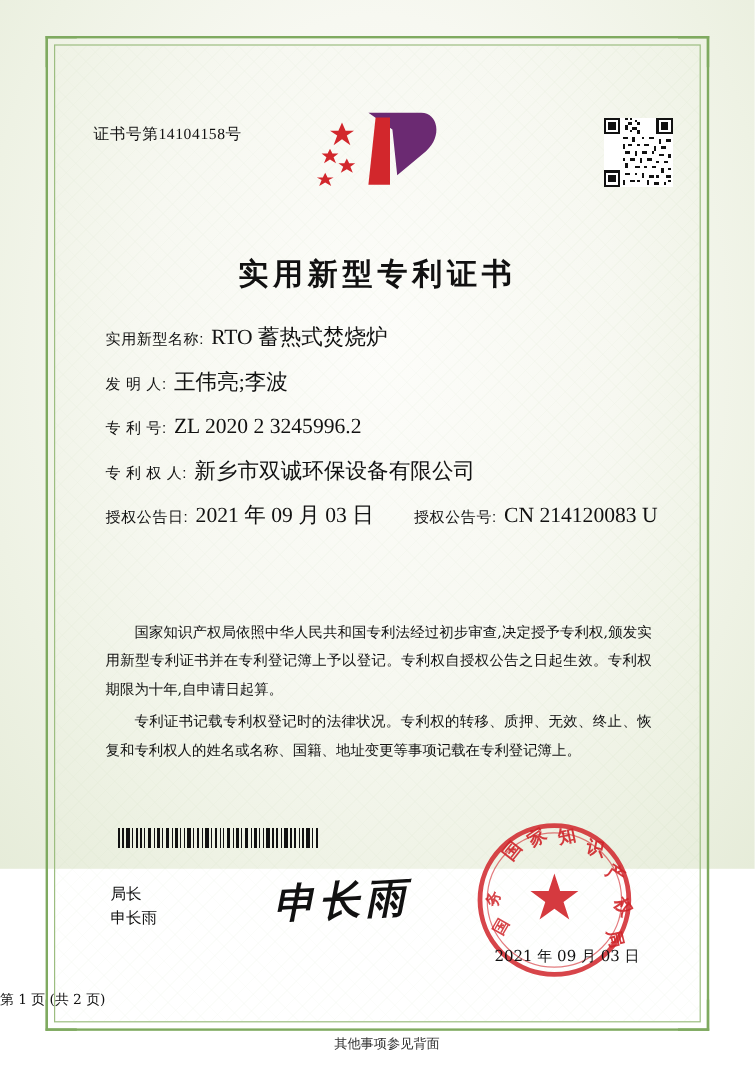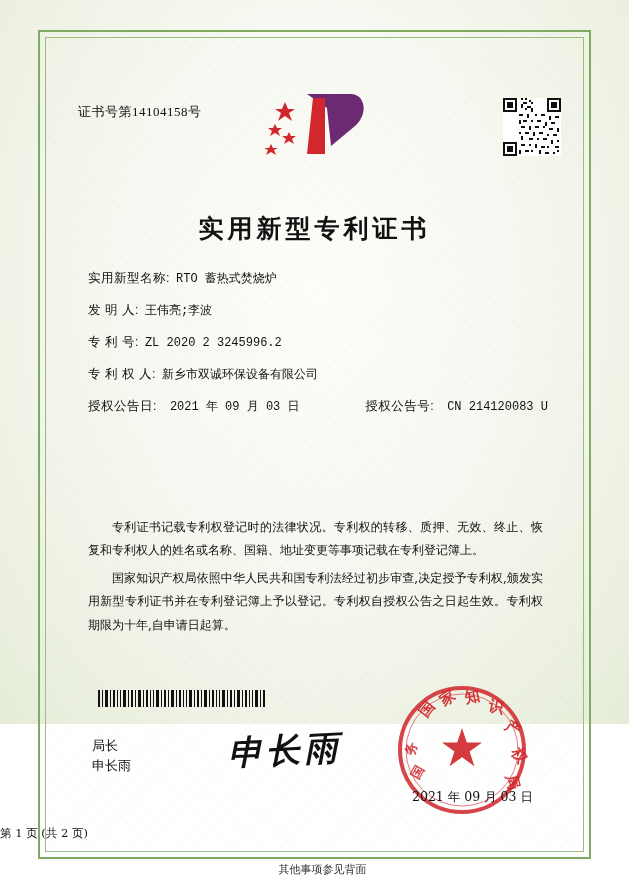--- a/index.html
+++ b/index.html
@@ -116,22 +116,22 @@
     margin-bottom: 19px;
     white-space: nowrap;
   }
   .field-label {
     letter-spacing: 0.5px;
     font-family: Liberation Sans, sans-serif;
     font-size: 12.5px;
   }
   .field-value {
     margin-left: 6px;
-    font-family: Liberation Mono, monospace;
-    font-size: 12px;
+    font-family: Liberation Serif, serif;
+    font-size: 18px;
   }
   .field-row.split {
     justify-content: space-between;
   }
   .field-gap {
     display: inline-block;
     width: 52px;
   }
 
   .body-text {
@@ -339,22 +339,22 @@
     <div class="field-row split">
       <span class="field-label">授权公告日:</span>
       <span class="field-value">2021 年 09 月 03 日</span>
       <span class="field-gap"></span>
       <span class="field-label">授权公告号:</span>
       <span class="field-value">CN 214120083 U</span>
     </div>
   </div>
 
   <div class="body-text">
+    <p>国家知识产权局依照中华人民共和国专利法经过初步审查,决定授予专利权,颁发实用新型专利证书并在专利登记簿上予以登记。专利权自授权公告之日起生效。专利权期限为十年,自申请日起算。</p>
     <p>专利证书记载专利权登记时的法律状况。专利权的转移、质押、无效、终止、恢复和专利权人的姓名或名称、国籍、地址变更等事项记载在专利登记簿上。</p>
-    <p>国家知识产权局依照中华人民共和国专利法经过初步审查,决定授予专利权,颁发实用新型专利证书并在专利登记簿上予以登记。专利权自授权公告之日起生效。专利权期限为十年,自申请日起算。</p>
   </div>
 
   <div class="barcode">
     <svg width="168" height="17" viewBox="0 0 168 17" shape-rendering="crispEdges">
       <rect width="168" height="17" fill="#ffffff" opacity="0"></rect>
       <g fill="#111111">
         <rect x="0" y="0" width="2" height="17"></rect>
           <rect x="4" y="0" width="1" height="17"></rect>
         <rect x="7" y="0" width="3" height="17"></rect>
           <rect x="12" y="0" width="1" height="17"></rect>

